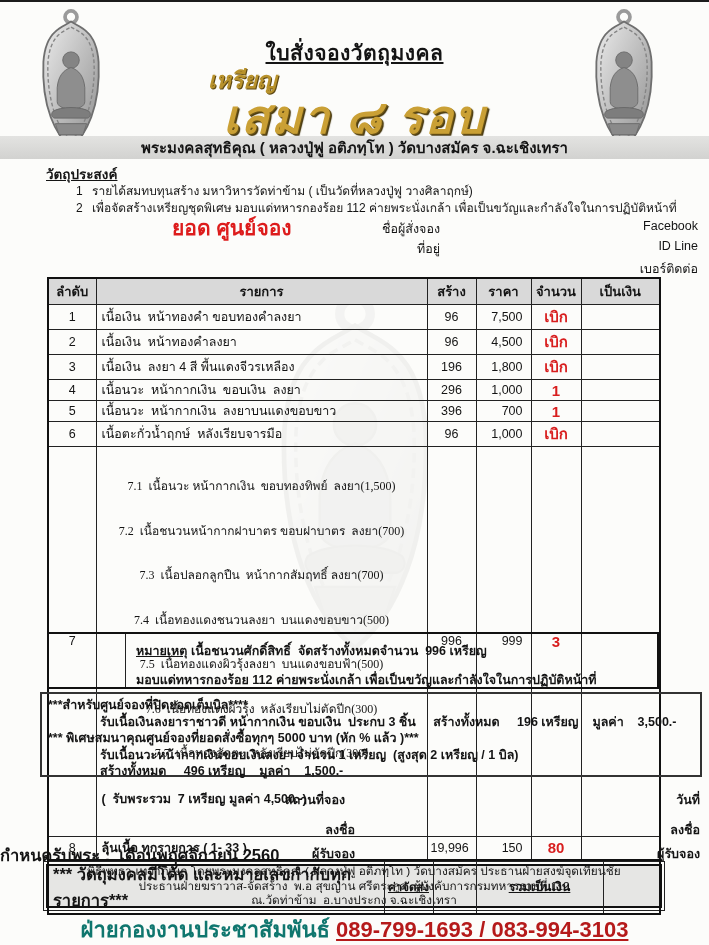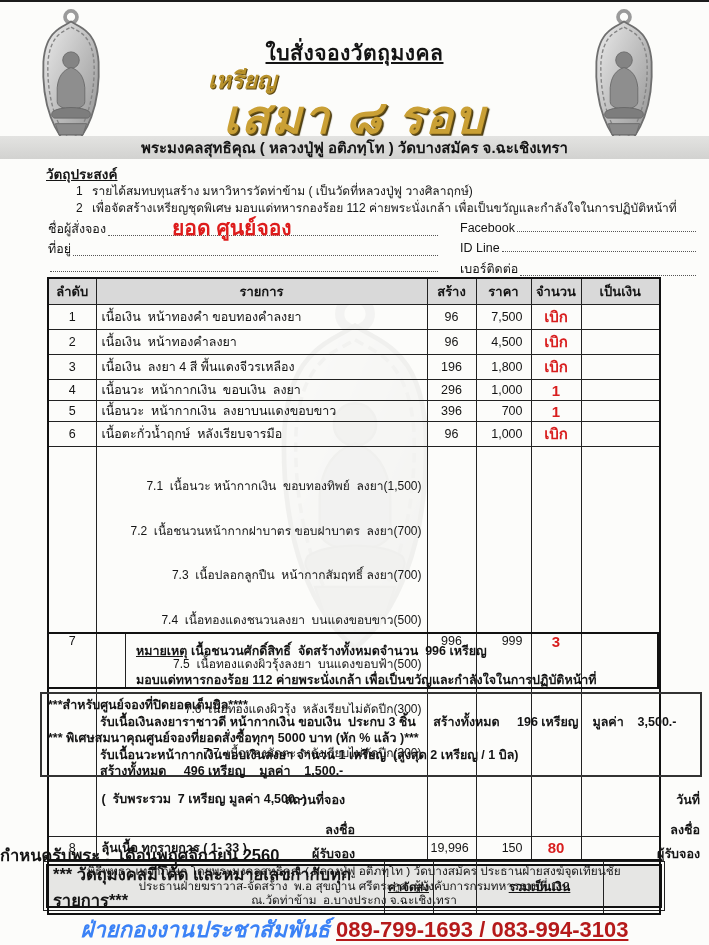--- a/index.html
+++ b/index.html
@@ -22,35 +22,35 @@
     text-shadow:1px 1px 0 #6b5416, 2px 2px 1px #3f3006;letter-spacing:2px;}
   .subtitle-band{position:absolute;top:136px;left:0;width:709px;height:23px;
     background:linear-gradient(#e3e3e1,#d2d2d0);display:flex;align-items:center;justify-content:center;}
   .subtitle{font-size:15px;font-weight:bold;}
   
   .purpose-head{position:absolute;top:163px;left:46px;font-size:13.5px;font-weight:bold;text-decoration:underline;}
   .purpose-item{position:absolute;left:76px;font-size:12px;white-space:pre-wrap;}
   .purpose-item .num{display:inline-block;width:16px;}
   .p1{top:181px;} .p2{top:198px;}
   
-  .frow{position:absolute;display:flex;align-items:flex-end;font-size:12.5px;}
+  .frow{position:absolute;display:flex;align-items:flex-end;font-size:12.5px;flex-direction:column;}
   .dots{flex:1;border-bottom:1.6px dotted #555;margin:0 2px 3px 2px;height:12px;}
   .red-name{position:absolute;top:211px;left:172px;font-size:21px;font-weight:bold;color:#dd1c1c;z-index:3;}
   
   .tablewrap{position:absolute;top:277px;left:47px;z-index:2;}
   table{border-collapse:collapse;table-layout:fixed;width:612px;background:transparent;}
   td,th{border:1px solid #222;font-size:12.5px;padding:0 3px;overflow:hidden;white-space:pre-wrap;}
   table{border:2px solid #111;}
   th{background:#d9d9d9;font-size:13px;height:25px;font-weight:bold;}
   tr.r{height:20px;}
   td.c{text-align:center;}
   td.num{text-align:right;padding-right:8px;}
   td.qty{text-align:center;color:#d81e1e;font-weight:bold;font-size:15px;}
   td.item{padding-left:5px;}
-  .sub{display:flex;justify-content:flex-end;font-size:12px;line-height:16.5px;}
+  .sub{display:flex;justify-content:center;font-size:12px;line-height:16.5px;font-family:Liberation Serif, serif;}
   .sub .pr{padding-right:2px;}
   .sub7sum{font-weight:bold;font-size:12.5px;line-height:18px;}
   tr.r8{height:24px;} tr.r8 td.item{font-weight:bold;}
   .sumtable{margin-top:-2px;}
   .sumtable td{height:40px;}
   .codecell{font-size:16.5px;font-weight:bold;padding-left:4px;}
   .shipcell{font-size:11.5px;font-weight:bold;text-decoration:underline;text-align:center;}
   .totcell{font-size:12.5px;font-weight:bold;text-decoration:underline;text-align:center;}
   
   .notebox{position:absolute;top:632px;left:47px;width:612px;height:57px;border:2px solid #111;
@@ -64,21 +64,21 @@
   .specialbox div{line-height:16.5px;white-space:pre-wrap;}
   .ind{padding-left:52px;}
   
   .sig{position:absolute;display:flex;align-items:flex-end;font-size:12.5px;font-weight:bold;flex-direction:column;}
   
   .delivery{position:absolute;top:842px;left:0;width:709px;text-align:left;font-size:16.5px;font-weight:bold;white-space:pre-wrap;}
   .ceremony{position:absolute;top:864px;left:46px;width:616px;height:44px;box-sizing:border-box;
     border:2px solid #111;outline:1px solid #222;outline-offset:2px;background:#e6e6e4;
     display:flex;flex-direction:column;justify-content:center;text-align:center;font-size:11.8px;line-height:14.5px;white-space:pre-wrap;}
   .redfooter{position:absolute;top:912px;left:0;width:709px;text-align:center;font-size:22px;font-weight:bold;}
-  .redfooter .lab{color:#3b82f6;font-style:italic;}
+  .redfooter .lab{color:#0f766e;}
   .redfooter .ph{color:#b51a1a;text-decoration:underline;}
   
   .watermark{position:absolute;top:288px;left:235px;width:240px;height:400px;opacity:0.08;z-index:0;}
 </style>
 </head>
 <body>
 
 <div class="page">
   <div class="topline"></div>
 

